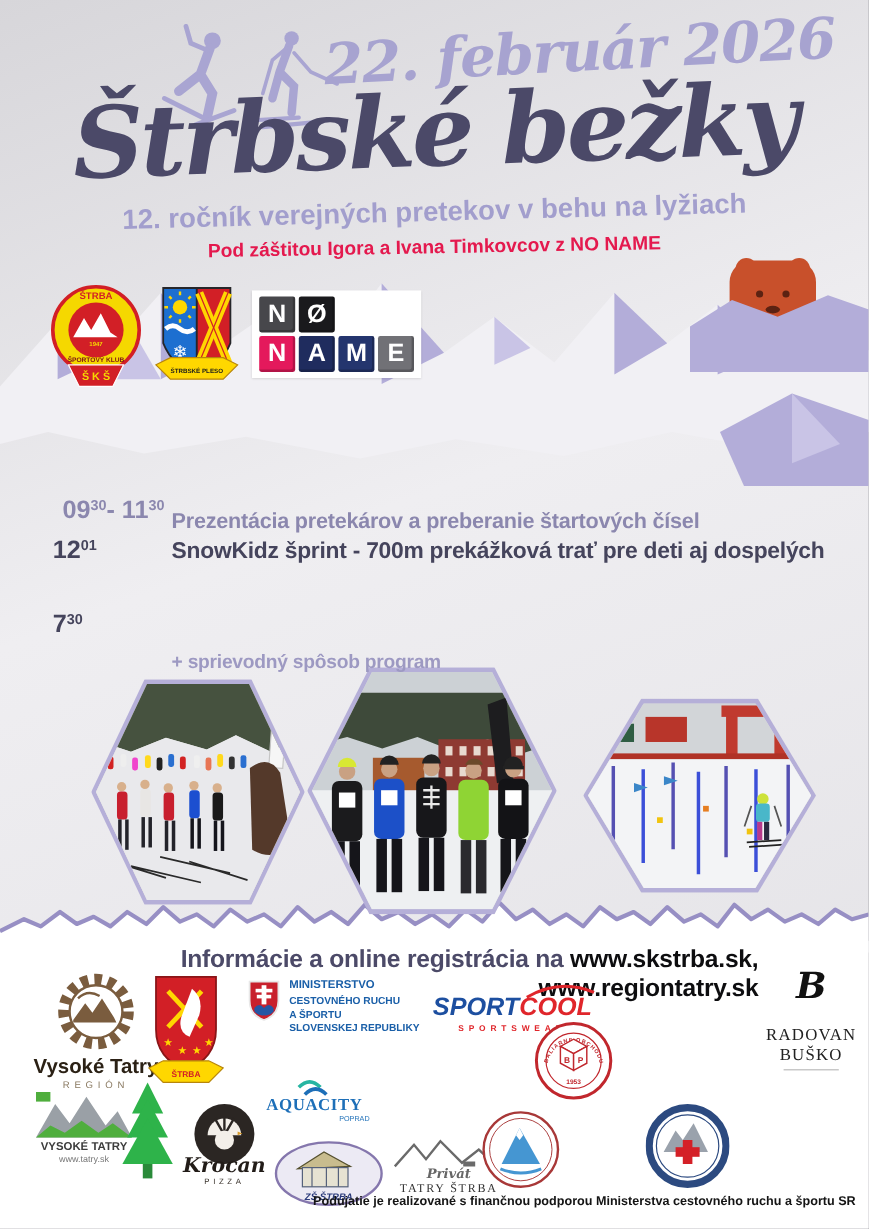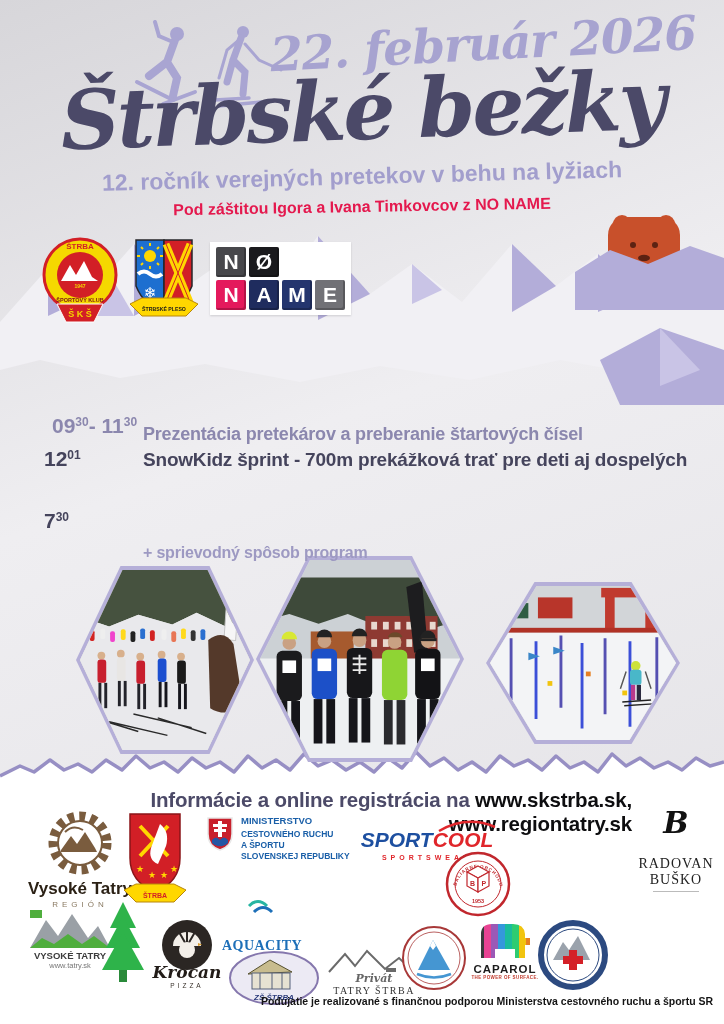--- a/index.html
+++ b/index.html
@@ -480,21 +480,21 @@
           <path d="M29,28 L21,14 M29,28 L29,12 M29,28 L37,14"></path>
         </g>
       <circle cx="29" cy="32" r="8" fill="#f3efe9"></circle>
       <circle cx="37" cy="24" r="3.5" fill="#f3efe9"></circle>
       <path d="M40,25 l4,1.5 -4,1.5 Z" fill="#d89a2a"></path>
     </svg>
     <div class="kro-n">Krocan</div>
     <div class="kro-s">PIZZA</div>
   </div>
 
-  <div class="abs sp" style="left:212px;top:898px;width:100px;gap:24px;">
+  <div class="abs sp" style="left:212px;top:898px;width:100px;">
     <svg width="34" height="16" viewBox="0 0 34 16">
       <path d="M4,8 q9,-9 18,0" stroke="#27b5a2" stroke-width="3" fill="none"></path>
       <path d="M9,14 q9,-9 18,0" stroke="#1d6fb8" stroke-width="3" fill="none"></path>
     </svg>
     <div class="aq-n">AQUACITY</div>
     <div class="aq-s">POPRAD</div>
   </div>
 
   <svg class="abs" style="left:228px;top:950px;z-index:5" width="92" height="56" viewBox="0 0 92 56">
     <ellipse cx="46" cy="28" rx="44" ry="26" fill="#eceaf4" stroke="#8577ad" stroke-width="2"></ellipse>
@@ -523,41 +523,20 @@
   </div>
 
   <svg class="abs" style="left:400px;top:924px;z-index:5" width="68" height="68" viewBox="0 0 68 68">
     <circle cx="34" cy="34" r="31" fill="#fff" stroke="#a83838" stroke-width="2"></circle>
     <circle cx="34" cy="34" r="26" fill="#fff" stroke="#a83838" stroke-width="0.8"></circle>
     <polygon points="18,46 33,16 41,30 50,46" fill="#4596d2"></polygon>
     <polygon points="30,22 33,16 36,22 33,26" fill="#fff"></polygon>
     <path d="M17,50 q17,7 34,0" stroke="#4596d2" stroke-width="2.5" fill="none"></path>
   </svg>
 
-  <div class="abs sp" style="left:462px;top:918px;width:86px;">
-    <svg width="56" height="44" viewBox="0 0 56 44">
-      <defs>
-          <clipPath id="eclip">
-            <path d="M4,40 V16 Q4,6 15,6 H36 Q47,6 48,16 V20 H53 V27 H48 V40 H38 V31 H18 V40 Z"></path>
-          </clipPath>
-        </defs>
-      <g clip-path="url(#eclip)">
-        <rect x="0" width="7" height="44" fill="#3a3a3c"></rect>
-          <rect x="7" width="7" height="44" fill="#e84393"></rect>
-        <rect x="14" width="7" height="44" fill="#9b59b6"></rect>
-          <rect x="21" width="7" height="44" fill="#3498db"></rect>
-        <rect x="28" width="7" height="44" fill="#1abc9c"></rect>
-          <rect x="35" width="7" height="44" fill="#2ecc71"></rect>
-        <rect x="42" width="7" height="44" fill="#f1c40f"></rect>
-          <rect x="49" width="7" height="44" fill="#e67e22"></rect>
-      </g>
-    </svg>
-    <div class="cap-n">CAPAROL</div>
-    <div class="cap-s">THE POWER OF SURFACE.</div>
-  </div>
 
   <svg class="abs" style="left:538px;top:920px;z-index:5" width="70" height="70" viewBox="0 0 70 70">
     <circle cx="35" cy="35" r="32" fill="#fff" stroke="#2c4a80" stroke-width="6"></circle>
     <circle cx="35" cy="35" r="26" fill="#fff" stroke="#2c4a80" stroke-width="1"></circle>
     <polygon points="15,40 25,22 31,30 40,16 52,40" fill="#9aa2ac"></polygon>
     <rect x="31" y="30" width="8" height="20" fill="#d42027"></rect>
     <rect x="25" y="36" width="20" height="8" fill="#d42027"></rect>
   </svg>
 
   <div class="abs snowb" style="left:620px;top:922px;">

